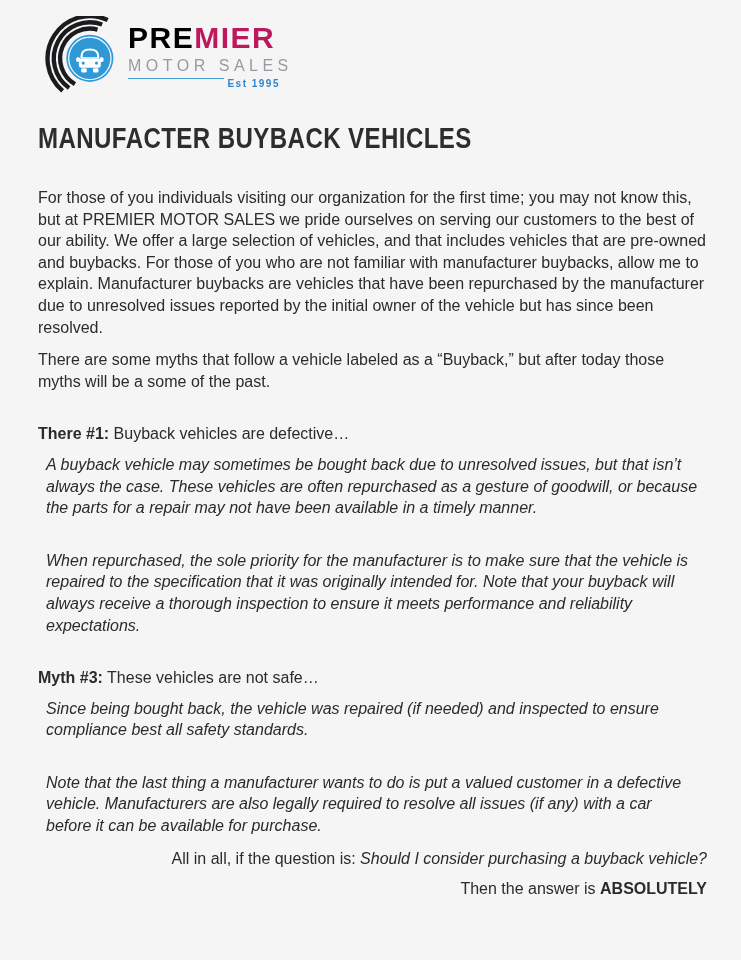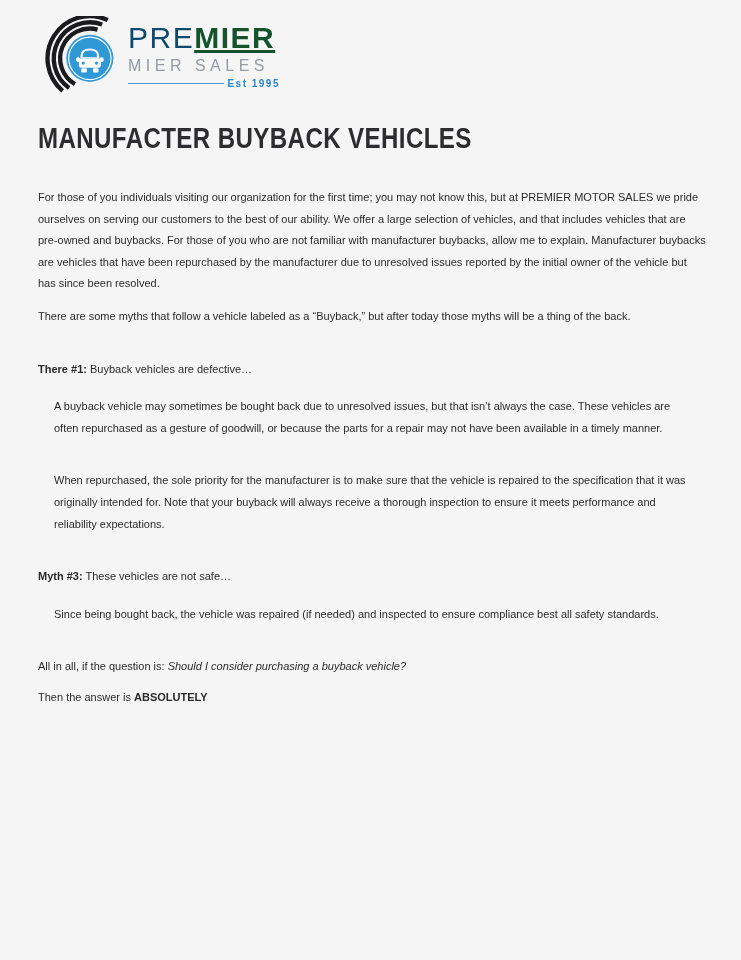--- a/index.html
+++ b/index.html
@@ -10,42 +10,42 @@
     color: #2b2b2b;
     overflow: hidden;
   }
   .page { padding: 16px 34px 0 38px; box-sizing: border-box; }
 
   
   .logo-row { display: flex; align-items: center; height: 80px; }
   .logo-mark { width: 88px; height: 80px; flex: 0 0 auto; }
   .logo-text { display: flex; flex-direction: column; margin-left: 2px; width: 152px; }
   .brand { font-size: 30px; line-height: 1; letter-spacing: 1.5px; white-space: nowrap; }
-  .brand-pre  { color: #0c4a6e; font-weight: 400; }
-  .brand-mier { color: #14532d; font-weight: 700; text-decoration: underline; }
+  .brand-pre  { color: #000000; font-weight: 700; }
+  .brand-mier { color: #be185d; font-weight: 700; }
   .brand-sub { font-size: 16px; letter-spacing: 4.5px; color: #949ba3; margin-top: 4px; white-space: nowrap; }
-  .brand-rule { display: flex; align-items: center; margin-top: 3px; }
+  .brand-rule { display: flex; align-items: flex-start; margin-top: 3px; }
   .brand-rule .line { flex: 1; border-top: 1.5px solid #4a9dd6; height: 0; }
   .brand-est { font-size: 10px; font-weight: 700; color: #2a86d0; letter-spacing: 1.5px; padding-left: 3px; white-space: nowrap; }
 
   
   .doc-title {
     font-size: 29px; font-weight: 700; color: #2d2d2f;
     margin: 26px 0 32px 0;
     transform: scaleX(0.83); transform-origin: left center;
     white-space: nowrap; letter-spacing: 0.5px;
   }
-  .bodytext { font-size: 11px; line-height: 21.6px; max-width: 672px; }
+  .bodytext { font-size: 16px; line-height: 21.6px; max-width: 672px; }
   .intro p { margin: 0 0 11px 0; }
   .myth { margin-top: 31px; }
   .myth-head { margin: 0 0 9px 0; }
   .myth-head strong { font-weight: 700; }
-  .myth-body { margin: 16px; }
+  .myth-body { margin: 8px; font-style: italic; }
   .conclusion { margin-top: 11px; }
-  .conclusion p { margin: 0 0 9px 0; }
+  .conclusion p { margin: 0 0 9px 0; text-align: right; }
   .q-italic { font-style: italic; }
   .a-bold { font-weight: 700; }
 </style>
 </head>
 <body>
 
 <div class="page">
 
   <div class="logo-row">
     <svg class="logo-mark" viewBox="0 0 112 102" aria-hidden="true">
@@ -72,50 +72,51 @@
         <circle cx="74.5" cy="60" r="2" fill="#2f98d7"></circle>
 
         <rect x="55" y="66.5" width="7" height="5.5" rx="1.5" fill="#ffffff"></rect>
         <rect x="70" y="66.5" width="7" height="5.5" rx="1.5" fill="#ffffff"></rect>
       </g>
     </svg>
     <div class="logo-text">
       <div class="brand">
         <span class="brand-pre">PRE</span><span class="brand-mier">MIER</span>
       </div>
-      <div class="brand-sub">MIER SALES</div>
+      <div class="brand-sub">MOTOR SALES</div>
       <div class="brand-rule">
         <span class="line"></span>
         <span class="brand-est">Est 1995</span>
       </div>
     </div>
   </div>
 
   <h1 class="doc-title">MANUFACTER BUYBACK VEHICLES</h1>
 
   <div class="intro bodytext">
     <p>For those of you individuals visiting our organization for the first time; you may not know this, but at PREMIER MOTOR SALES we pride ourselves on serving our customers to the best of our ability. We offer a large selection of vehicles, and that includes vehicles that are pre-owned and buybacks. For those of you who are not familiar with manufacturer buybacks, allow me to explain. Manufacturer buybacks are vehicles that have been repurchased by the manufacturer due to unresolved issues reported by the initial owner of the vehicle but has since been resolved.</p>
-    <p>There are some myths that follow a vehicle labeled as a “Buyback,” but after today those myths will be a thing of the back.</p>
+    <p>There are some myths that follow a vehicle labeled as a “Buyback,” but after today those myths will be a some of the past.</p>
   </div>
 
   <div class="myth bodytext">
     <p class="myth-head"><strong>There #1:</strong><span> Buyback vehicles are defective…</span></p>
     <p class="myth-body">A buyback vehicle may sometimes be bought back due to unresolved issues, but that isn’t always the case. These vehicles are often repurchased as a gesture of goodwill, or because the parts for a repair may not have been available in a timely manner.</p>
   </div>
 
   <div class="myth bodytext">
     <p class="myth-body">When repurchased, the sole priority for the manufacturer is to make sure that the vehicle is repaired to the specification that it was originally intended for. Note that your buyback will always receive a thorough inspection to ensure it meets performance and reliability expectations.</p>
   </div>
 
   <div class="myth bodytext">
     <p class="myth-head"><strong>Myth #3:</strong><span> These vehicles are not safe…</span></p>
     <p class="myth-body">Since being bought back, the vehicle was repaired (if needed) and inspected to ensure compliance best all safety standards.</p>
   </div>
 
   <div class="myth bodytext">
+    <p class="myth-body">Note that the last thing a manufacturer wants to do is put a valued customer in a defective vehicle. Manufacturers are also legally required to resolve all issues (if any) with a car before it can be available for purchase.</p>
   </div>
 
   <div class="conclusion bodytext">
     <p><span>All in all, if the question is: </span><span class="q-italic">Should I consider purchasing a buyback vehicle?</span></p>
     <p><span>Then the answer is </span><span class="a-bold">ABSOLUTELY</span></p>
   </div>
 
 </div>
 
 </body></html>

